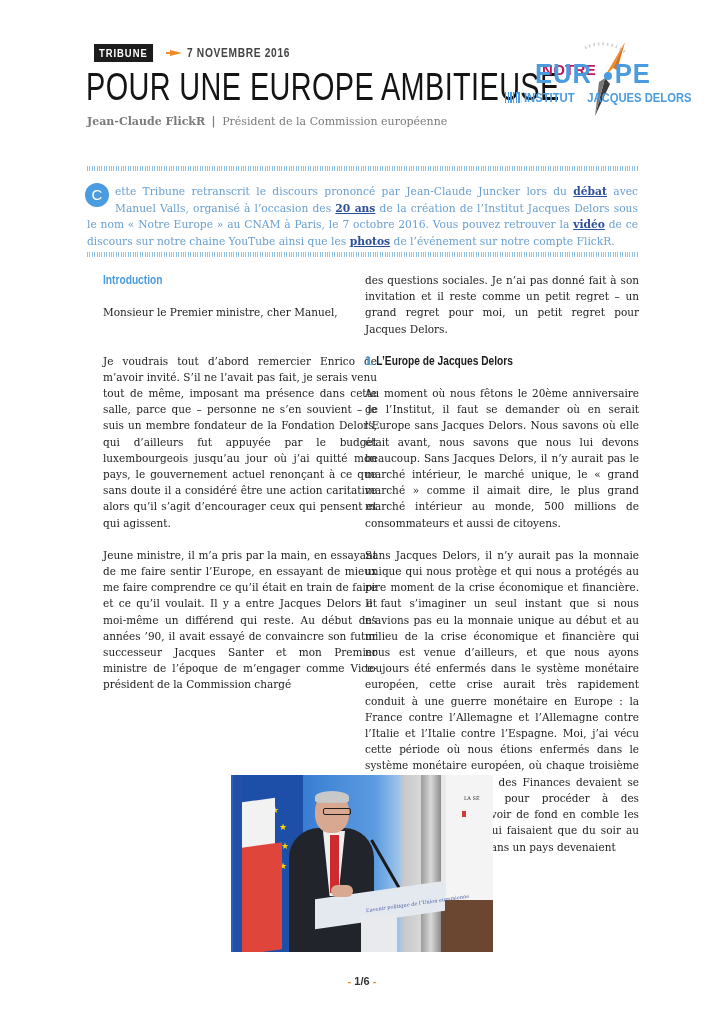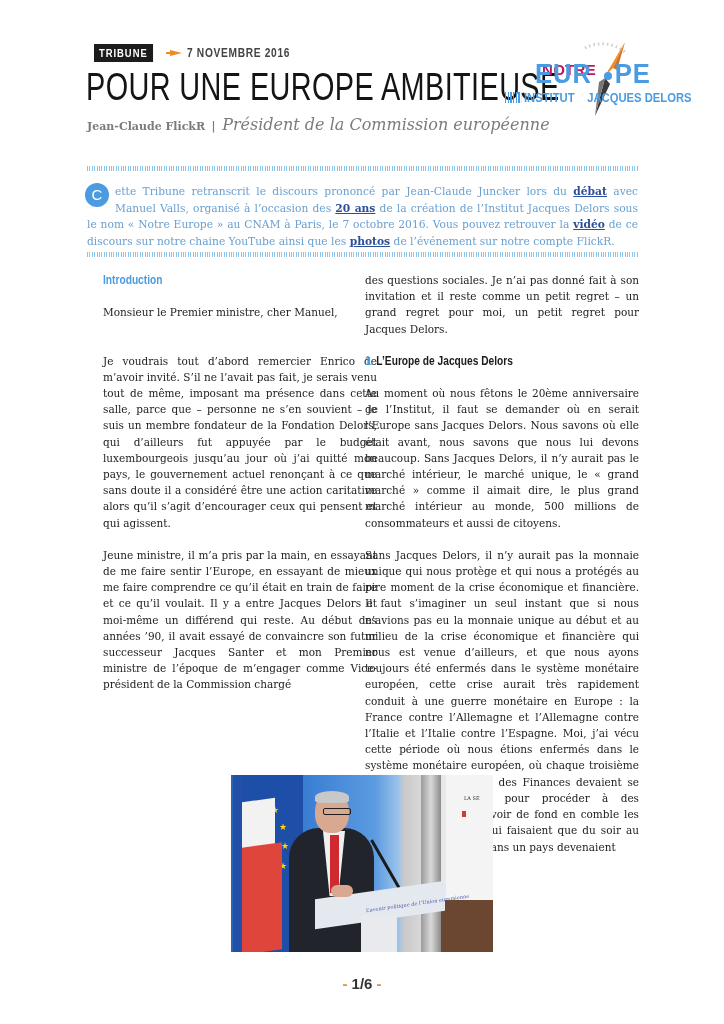--- a/index.html
+++ b/index.html
@@ -9,21 +9,21 @@
   .tag { background:#1c1c1c; color:#fff; font-family:"Liberation Sans", sans-serif; font-weight:bold; font-size:11.5px; letter-spacing:1.2px; padding:2px 6px 2px 6px; line-height:14px; transform:scaleX(0.82); transform-origin:left center; margin-right:-6px; }
   .arrow { width:0; height:0; margin-left:10px; margin-right:5px; border-left:12px solid #f08a24; border-top:3px solid transparent; border-bottom:3px solid transparent; position:relative; }
   .arrow::before{ content:""; position:absolute; left:-16px; top:-1px; width:5px; height:2px; background:#f08a24; }
   .date { font-family:"Liberation Sans", sans-serif; font-weight:bold; font-size:12px; color:#444; letter-spacing:0.8px; transform:scaleX(0.85); transform-origin:left center; }
 
   .title { position:absolute; left:86px; top:66px; font-family:"Liberation Sans", sans-serif; font-size:38px; line-height:42px; color:#141414; letter-spacing:0.5px; transform:scaleX(0.76); transform-origin:left top; white-space:nowrap; margin:0; font-weight:normal; }
 
   .byline { position:absolute; left:87px; top:115px; font-size:11px; color:#7b7b7b; white-space:nowrap; }
   .byline .name { font-weight:bold; }
   .byline .sep { font-weight:bold; margin:0 3px; }
-  .byline .role { font-style:italic; font-size:16px; }
+  .byline .role { font-size:11px; }
 
   .logo { position:absolute; left:505px; top:40px; width:190px; height:80px; }
   .logo .notre { position:absolute; left:37px; top:21px; font-family:"Liberation Sans", sans-serif; font-weight:bold; font-size:15px; color:#be185d; letter-spacing:0.3px; }
   .logo .europe { position:absolute; left:30px; top:19px; font-family:"Liberation Sans", sans-serif; font-weight:bold; font-size:27px; color:#4a9be0; letter-spacing:1px; transform:scaleX(0.95); transform-origin:left top; }
   .logo .institut { position:absolute; left:0; top:51px; font-family:"Liberation Sans", sans-serif; font-weight:bold; font-size:12.5px; color:#4a9be0; white-space:nowrap; transform:scaleX(0.9); transform-origin:left top; }
   .logo .bars { display:inline-block; width:18px; height:11px; margin-right:3px; vertical-align:-1px; background:repeating-linear-gradient(90deg,#4a9be0 0 1.5px, transparent 1.5px 3px); }
   .logo svg { position:absolute; left:72px; top:0; }
 
   .dotted-rule { position:absolute; left:87px; width:551px; height:5px; background:repeating-linear-gradient(90deg,#8ec3e8 0 1px, #ffffff 1px 2.4px); }
 
@@ -57,21 +57,21 @@
   .photo .tie { position:absolute; left:99px; top:60px; width:9px; height:58px; background:#cf2a2f; }
   .photo .head { position:absolute; left:84px; top:18px; width:34px; height:40px; border-radius:45%; background:#d9a890; }
   .photo .hair { position:absolute; left:84px; top:16px; width:34px; height:12px; border-radius:50% 50% 20% 20%; background:#c8c8c8; }
   .photo .glasses { position:absolute; left:92px; top:33px; width:26px; height:5px; border:1.5px solid #1e1e1e; border-radius:2px; }
   .photo .hand { position:absolute; left:100px; top:110px; width:22px; height:12px; border-radius:6px; background:#d9a890; }
   .photo .mic { position:absolute; left:139px; top:65px; width:3px; height:55px; background:#1b1b1b; transform:rotate(-30deg); transform-origin:top; }
   .photo .lectern { position:absolute; left:84px; top:115px; width:130px; height:30px; background:#e4e8ef; transform:skewY(-8deg); }
   .photo .lectern-text { position:absolute; left:135px; top:125px; font-size:5px; color:#4458a8; transform:skewY(-8deg); }
   .photo .lectern-stand { position:absolute; left:130px; top:140px; width:36px; height:37px; background:#e8eaee; }
 
-  .pagenum { position:absolute; left:0; width:724px; top:975px; text-align:center; font-family:"Liberation Sans", sans-serif; font-size:15px; font-weight:bold; color:#333; }
+  .pagenum { position:absolute; left:0; width:724px; top:975px; text-align:center; font-family:"Liberation Sans", sans-serif; font-size:11px; font-weight:bold; color:#333; }
   .pagenum .dash { color:#f08a24; }
 </style>
 </head>
 <body>
 
 <div class="header-line">
   <span class="tag">TRIBUNE</span>
   <span class="arrow"></span>
   <span class="date">7 NOVEMBRE 2016</span>
 </div>

